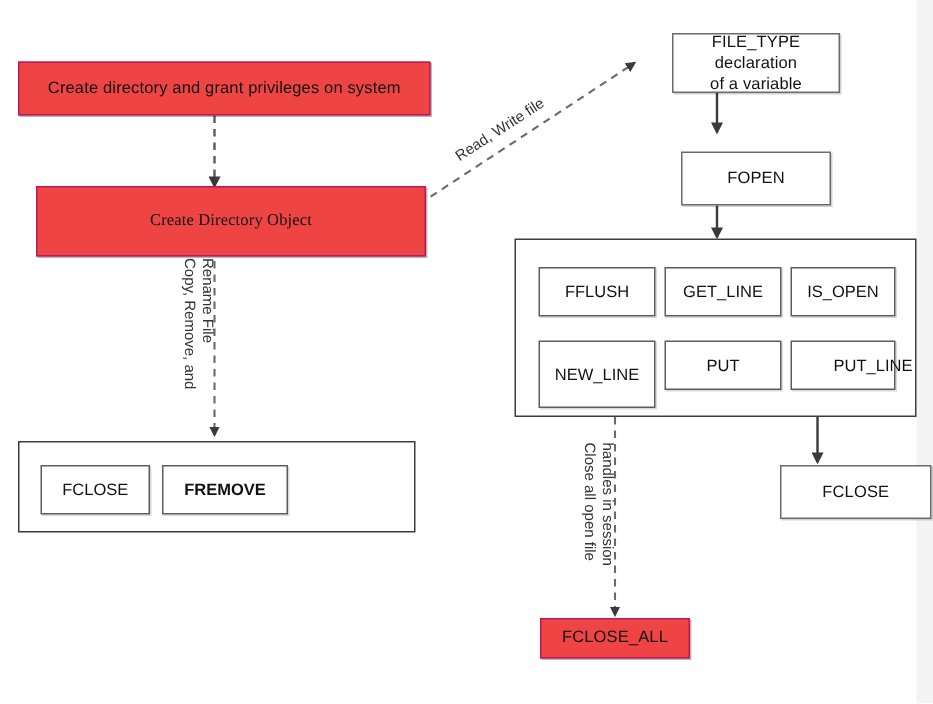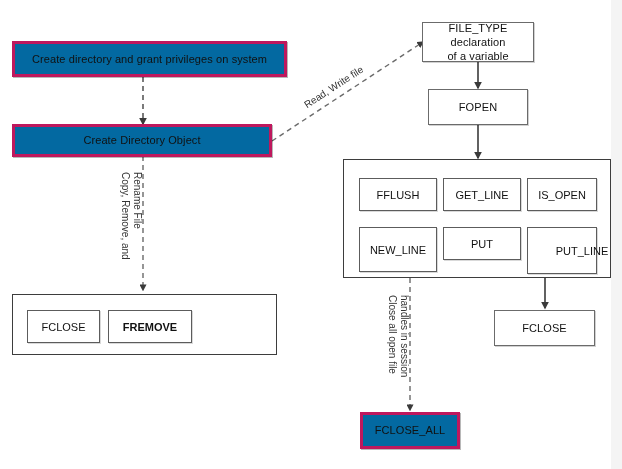--- a/index.html
+++ b/index.html
@@ -33,27 +33,28 @@
     justify-content: center;
     text-align: center;
     border: 1px solid #4a4a4a;
     background: #ffffff;
     color: #111111;
     font-size: 11px;
     line-height: 13px;
     letter-spacing: 0.1px;
   }
   .box.filled {
-    background: #0369a1;
-    border: 3px solid #be185d;
+    background: #ef4444;
+    border: 1px solid #be185d;
     box-shadow: 1px 1px 0 rgba(0,0,0,0.28);
   }
   .box.plain {
     border: 1px solid #6b6b6b;
     box-shadow: 1px 1px 0 rgba(0,0,0,0.18);
+    margin-left: 26px;
   }
   .group-box {
     position: absolute;
     box-sizing: border-box;
     border: 1px solid #3d3d3d;
     background: #ffffff;
   }
   .fn-box {
     position: absolute;
     box-sizing: border-box;
@@ -115,68 +116,68 @@
 
     <line x1="545" y1="278" x2="545" y2="308" stroke="#3a3a3a" stroke-width="1.6" marker-end="url(#arrow)"></line>
 
     <line x1="410" y1="278" x2="410" y2="410" stroke="#6a6a6a" stroke-width="1.4" stroke-dasharray="5,4" marker-end="url(#arrow-dash)"></line>
   </svg>
 
   <div class="box filled" style="left:12px; top:41px; width:275px; height:36px;">
     <span>Create directory and grant privileges on system</span>
   </div>
 
-  <div class="box filled" style="left:12px; top:124px; width:260px; height:33px;">
+  <div class="box filled" style="left:24px; top:124px; width:260px; height:47px;font-family:Liberation Serif, serif;">
     <span>Create Directory Object</span>
   </div>
 
   <div class="box plain" style="left:422px; top:22px; width:112px; height:40px; flex-direction:column; line-height:14px;">
     <span>FILE_TYPE declaration</span>
     <span>of a variable</span>
   </div>
 
-  <div class="box plain" style="left:428px; top:89px; width:100px; height:36px;">
+  <div class="box plain" style="left:428px; top:101px; width:100px; height:36px;">
     <span>FOPEN</span>
   </div>
 
   <div class="group-box" style="left:343px; top:159px; width:268px; height:119px;"></div>
 
   <div class="fn-box" style="left:359px; top:178px; width:78px; height:33px;text-align:center;">
     <span>FFLUSH</span>
   </div>
   <div class="fn-box" style="left:443px; top:178px; width:78px; height:33px;">
     <span>GET_LINE</span>
   </div>
   <div class="fn-box" style="left:527px; top:178px; width:70px; height:33px;">
     <span>IS_OPEN</span>
   </div>
   <div class="fn-box" style="left:359px; top:227px; width:78px; height:45px;">
     <span>NEW_LINE</span>
   </div>
   <div class="fn-box" style="left:443px; top:227px; width:78px; height:33px;">
     <span>PUT</span>
   </div>
-  <div class="fn-box" style="left:527px; top:227px; width:70px; height:47px;padding-left:40px;">
+  <div class="fn-box" style="left:527px; top:227px; width:70px; height:33px;padding-left:40px;">
     <span>PUT_LINE</span>
   </div>
 
   <div class="group-box" style="left:12px; top:294px; width:265px; height:61px;"></div>
 
   <div class="fn-box" style="left:27px; top:310px; width:73px; height:33px;">
     <span>FCLOSE</span>
   </div>
   <div class="fn-box" style="left:108px; top:310px; width:84px; height:33px;font-weight:bold;">
     <span>FREMOVE</span>
   </div>
 
   <div class="box plain" style="left:494px; top:310px; width:101px; height:36px;">
     <span>FCLOSE</span>
   </div>
 
-  <div class="box filled" style="left:360px; top:412px; width:100px; height:37px;">
+  <div class="box filled" style="left:360px; top:412px; width:100px; height:27px;">
     <span>FCLOSE_ALL</span>
   </div>
 
   <div class="edge-label" style="left:305px; top:100px; transform: rotate(-33deg); transform-origin:left center;">Read, Write file</div>
 
   <div class="edge-label rot90" style="left:131px; top:172px;">Copy, Remove, and</div>
   <div class="edge-label rot90" style="left:143px; top:172px;">Rename File</div>
 
   <div class="edge-label rot90" style="left:398px; top:295px;">Close all open file</div>
   <div class="edge-label rot90" style="left:410px; top:295px;">handles in session</div>

